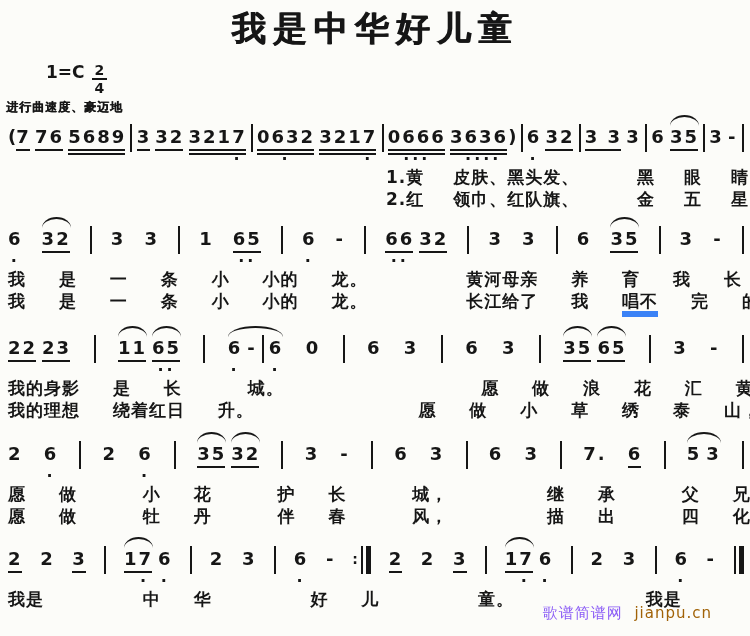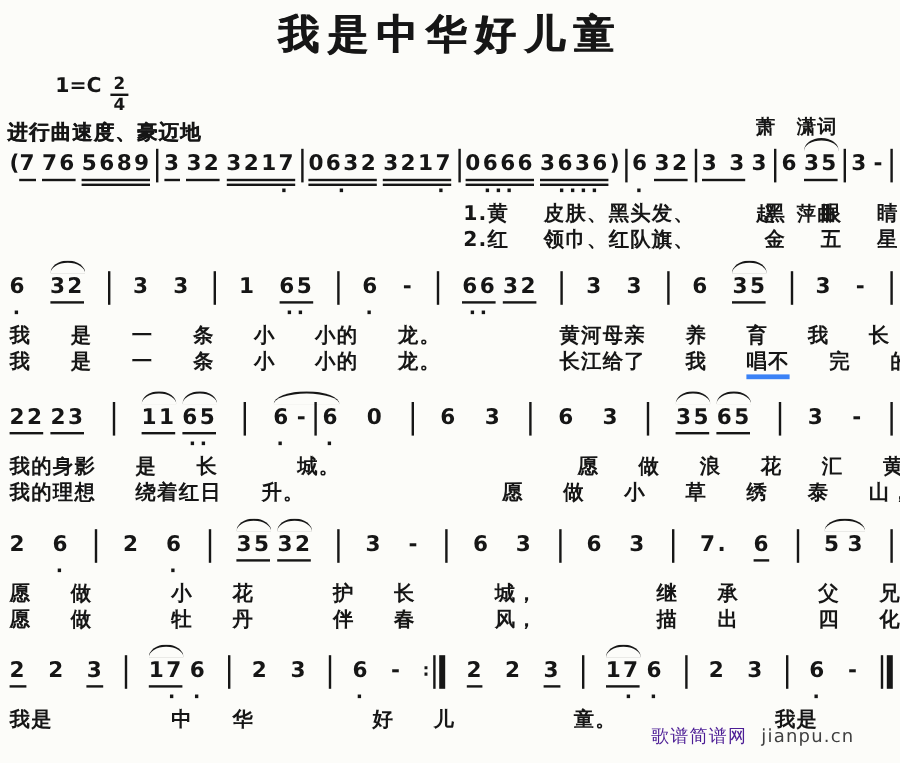--- a/index.html
+++ b/index.html
@@ -8,21 +8,21 @@
   .title{position:absolute;top:6px;left:0;right:0;text-align:center;margin:0;
          font-size:34px;font-weight:900;letter-spacing:7px;
          text-shadow:1px 0 0 currentColor;}
   .keytime{position:absolute;top:62px;left:46px;font-size:17px;font-weight:bold;
            display:flex;gap:7px;}
   .frac{display:inline-flex;flex-direction:column;align-items:center;
         font-size:14px;line-height:1.15;font-weight:bold;}
   .frac .num{border-bottom:2px solid #161616;padding:0 3px;}
   .credits{position:absolute;top:46px;right:52px;font-size:16px;font-weight:bold;
            line-height:1.5;letter-spacing:1px;white-space:pre;}
-  .tempo{position:absolute;top:99px;left:6px;font-size:17px;font-weight:bold;
+  .tempo{position:absolute;top:99px;left:6px;font-size:12px;font-weight:bold;
          letter-spacing:1px;text-shadow:.5px 0 0 currentColor;}
   #score{position:absolute;left:8px;top:0;width:736px;}
   .music-line{position:absolute;left:0;right:0;}
   .line-0{top:126px;} .line-1{top:228px;} .line-2{top:337px;} .line-3{top:443px;} .line-4{top:548px;}
   .notes-row{display:flex;justify-content:space-between;align-items:flex-start;
              font-weight:bold;font-size:18px;height:40px;}
   .cell{position:relative;display:flex;align-items:flex-start;}
   .grp{gap:5px;}
   .txt{position:relative;display:inline-block;line-height:22px;letter-spacing:2px;white-space:pre;}
   .aff{line-height:22px;}
@@ -33,42 +33,38 @@
   .dots.dr{text-align:right;padding-right:4px;}
   .slur{position:absolute;top:-11px;left:0;right:0;height:9px;
         border-top:2px solid #161616;border-radius:50% 50% 0 0/100% 100% 0 0;}
   .barwrap{display:flex;align-items:center;gap:3px;height:28px;margin-top:-2px;}
   .thin{width:2px;height:28px;background:#161616;}
   .thick{width:5px;height:28px;background:#161616;}
   .rdots{font-size:14px;font-weight:bold;line-height:28px;margin-right:1px;}
   .lyric-row{font-size:17px;font-weight:bold;white-space:pre;word-spacing:26px;
              height:22px;letter-spacing:1px;}
   .line-0 .lyric-row{padding-left:378px;word-spacing:22px;}
-  .lu{border-bottom:4px solid #3b82f6;}
+  .lu{border-bottom:6px solid #3b82f6;}
   .watermark{position:absolute;top:604px;right:38px;font-size:15px;letter-spacing:1px;}
   .wm-url{margin-left:6px;}
 </style>
 </head>
 <body>
 
 <div class="page">
   <h1 class="title">我是中华好儿童</h1>
 
   <div class="keytime">
     <span>1=C</span>
     <span class="frac">
       <span class="num">2</span>
       <span class="den">4</span>
     </span>
   </div>
 
-  <div class="credits">
-    <div>萧　潇词</div>
-    <div>赵　萍曲</div>
-  </div>
 
   <div class="tempo">进行曲速度、豪迈地</div>
 
   <div id="score">
       <div class="music-line line-0">
         <div class="notes-row">
           <span class="cell">
             <span class="aff">(</span>
             <span class="txt u1">7</span>
           </span>
@@ -520,16 +516,16 @@
           <span class="barwrap">
             <span class="thin"></span>
             <span class="thick"></span>
           </span>
         </div>
         <div class="lyric-row"><span>我是   中 华   好 儿   童。    我是   中 华  </span></div>
       </div>
     </div>
 
   <div class="watermark">
-    <span class="wm-name" style="color: #4c1d95; margin-top: 36px;">歌谱简谱网</span>
-    <span class="wm-url" style="color: #404040;">jianpu.cn</span>
+    <span class="wm-name" style="color: #8b5cf6; margin-top: 36px;">歌谱简谱网</span>
+    <span class="wm-url" style="color: #a16207;">jianpu.cn</span>
   </div>
 </div>
 
 </body></html>

